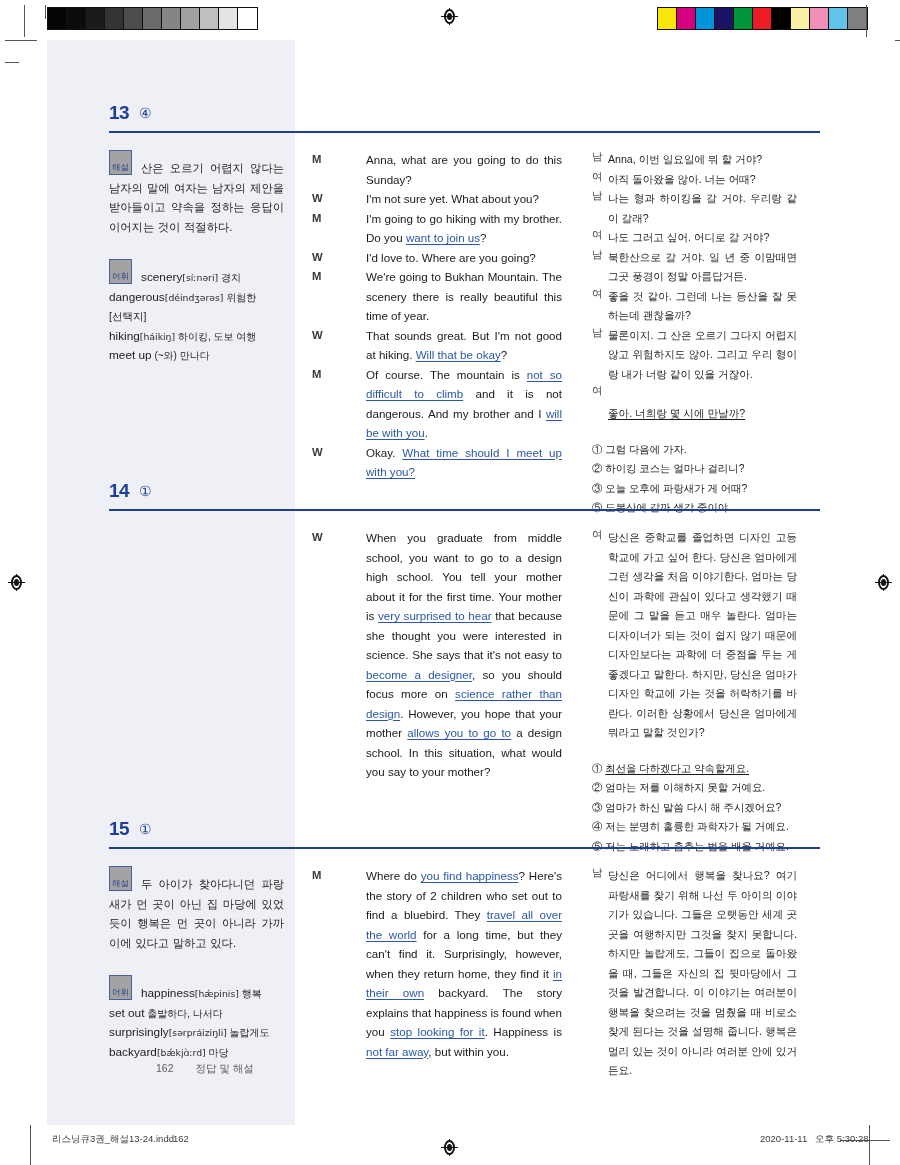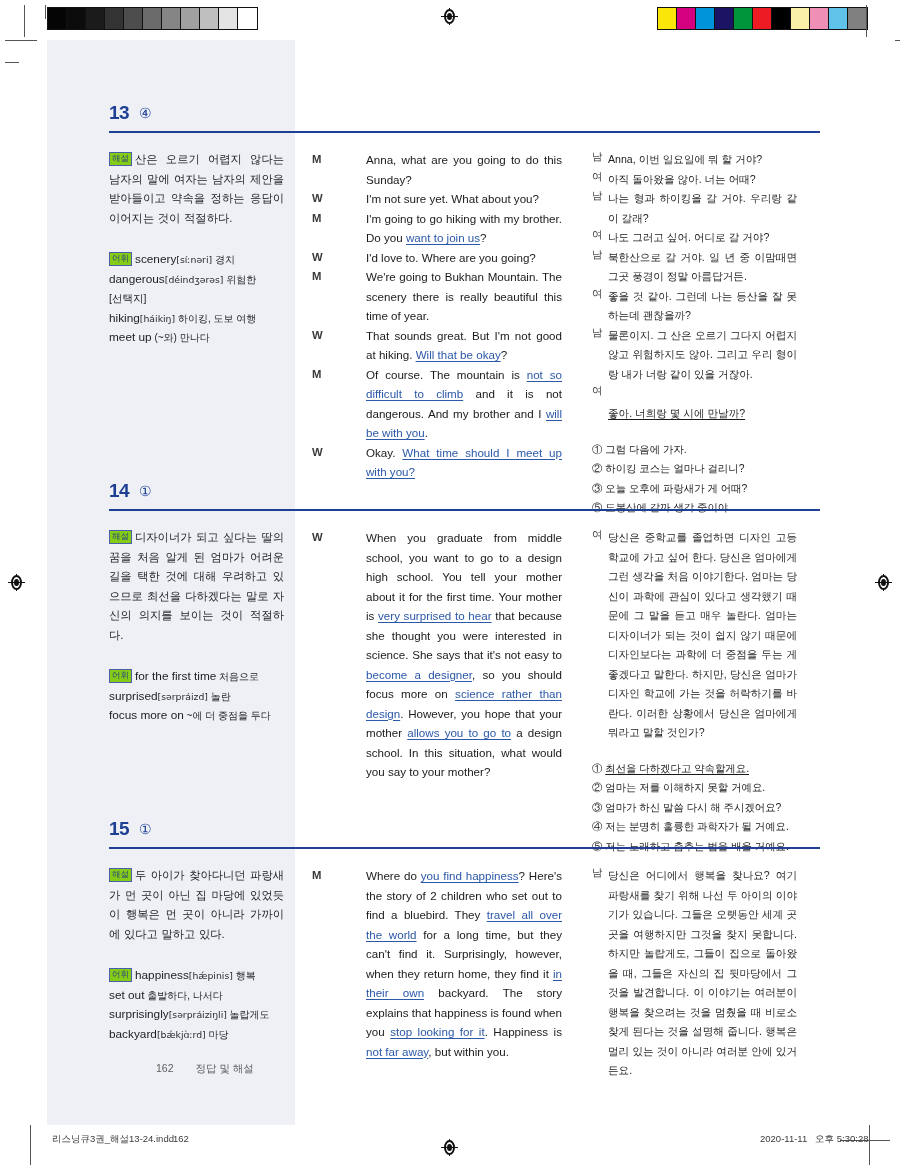--- a/index.html
+++ b/index.html
@@ -83,25 +83,25 @@
   .col-note  { left: 62px;  width: 175px; }
   .col-mid   { left: 265px; width: 250px; }
   .col-kor   { left: 545px; width: 205px; }
 
   
   .tag {
     display: inline-block;
     border: 1px solid #4a5fa8;
     color: #2b3f86;
     font-size: 8.5px;
-    padding: 0px 2px 1px 2px;
+    padding: 11px 2px 1px 2px;
     line-height: 11px;
     vertical-align: 2px;
-    margin-right: 3px;
-    background: #84cc16;
+    margin-right: 9px;
+    background: #a3a3a3;
   }
   .note-text {
     font-size: 11.3px; line-height: 19.5px;
     color: #1d1d1d; text-align: justify;
     word-spacing: 0.5px;
   }
   .vocab { margin-top: 22px; font-size: 11.3px; line-height: 19.5px; color: #1d1d1d; }
   .vocab .w { font-size: 11.8px; }
   .vocab .ph { font-size: 9.3px; font-family: "DejaVu Sans", sans-serif; color: #2a2a2a; }
   .vocab .kr { font-size: 10px; color: #222; }
@@ -299,26 +299,20 @@
     </div>
 
     <div class="qblock" id="q14">
       <div class="qhead">
         <div class="qnum">14</div>
         <div class="qans">①</div>
         <div class="qrule"></div>
       </div>
       <div class="cols" style="height:300px;">
         <div class="col col-note">
-          <div class="note-text">
-            <span class="tag">해설</span><span>디자이너가 되고 싶다는 딸의 꿈을 처음 알게 된 엄마가 어려운 길을 택한 것에 대해 우려하고 있으므로 최선을 다하겠다는 말로 자신의 의지를 보이는 것이 적절하다.</span>
-          </div>
-          <div class="vocab">
-            <span class="tag">어휘</span><span id="v14"><span class="w">for the first time</span><span class="kr"> 처음으로</span><br><span class="w">surprised</span><span class="ph">[sərpráizd]</span><span class="kr"> 놀란</span><br><span class="w">focus more on</span><span class="kr"> ~에 더 중점을 두다</span></span>
-          </div>
         </div>
         <div class="col col-mid">
           <div class="script" id="s14">
               <div class="line">
                 <div class="spk">W</div>
                 <div class="utt"><span>When you graduate from middle school, you want to go to a design high school. You tell your mother about it for the first time. Your mother is </span><u class="blue">very surprised to hear</u><span> that because she thought you were interested in science. She says that it's not easy to </span><u class="blue">become a designer</u><span>, so you should focus more on </span><u class="blue">science rather than design</u><span>. However, you hope that your mother </span><u class="blue">allows you to go to</u><span> a design school. In this situation, what would you say to your mother?</span></div>
               </div>
             </div>
         </div>
         <div class="col col-kor">

